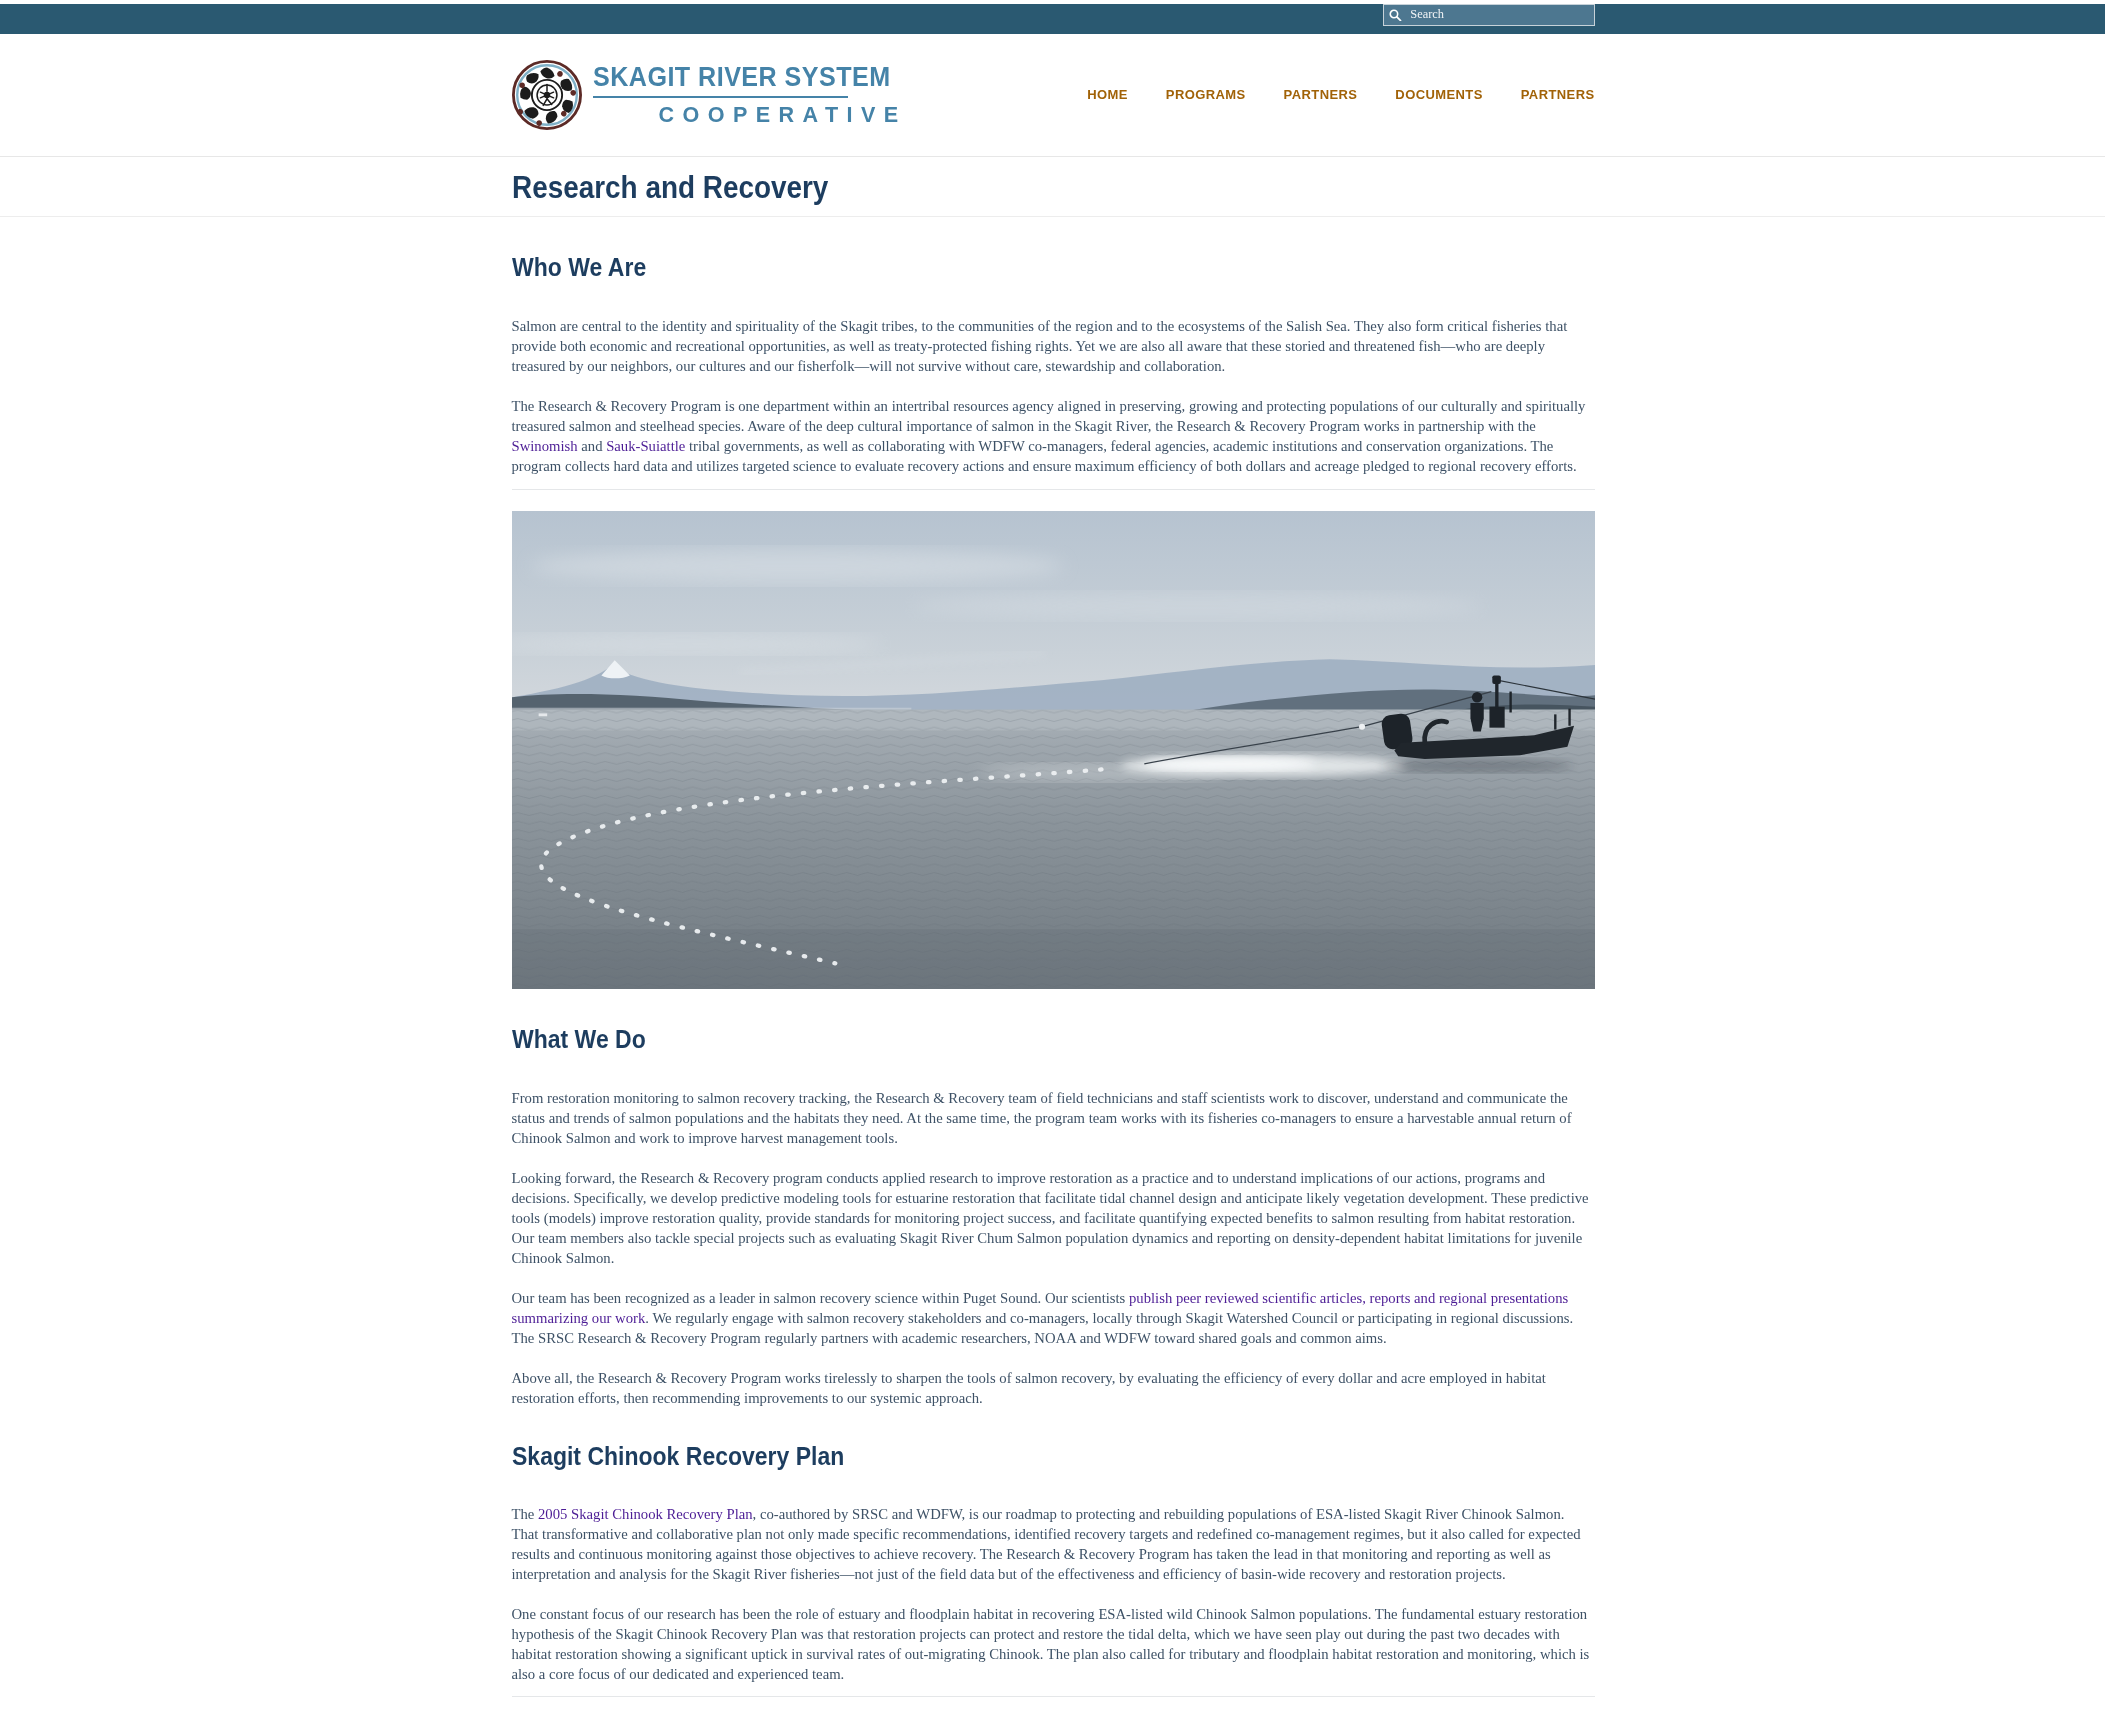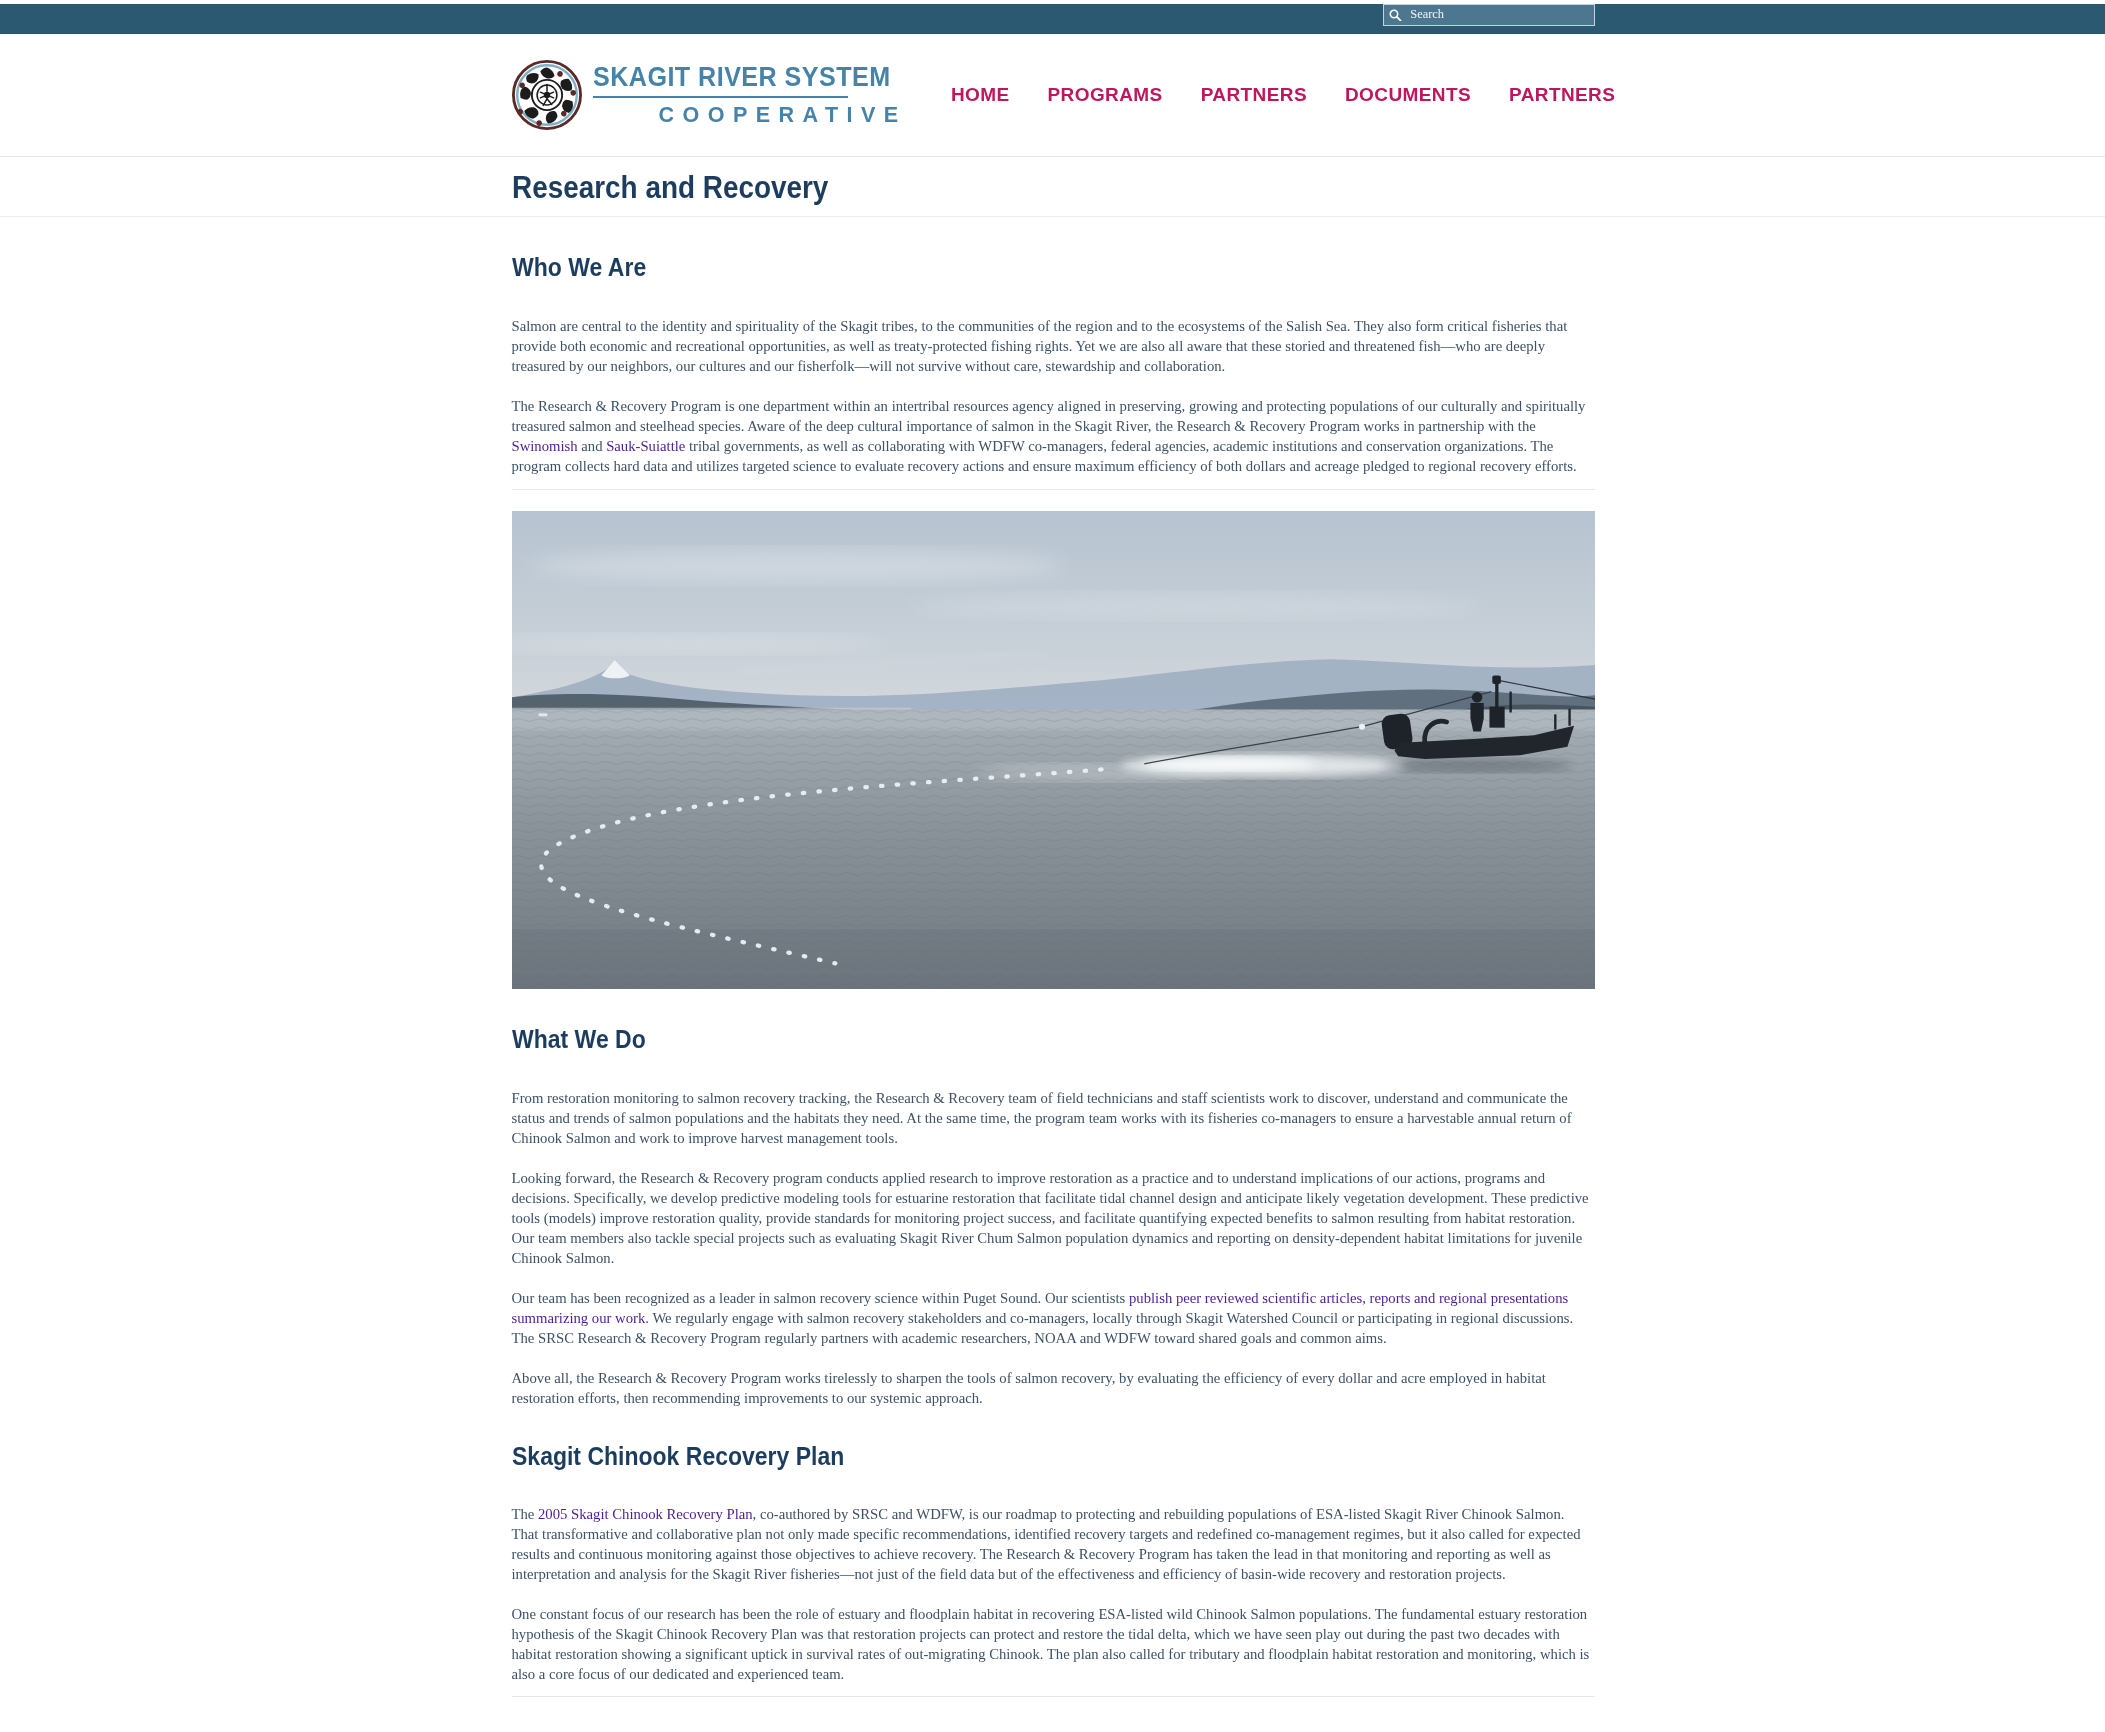--- a/index.html
+++ b/index.html
@@ -39,22 +39,22 @@
     font-size: 27px; font-weight: bold; letter-spacing: 0.5px;
     transform: scaleX(.93); transform-origin: left center; white-space: nowrap;
   }
   .logo-rule { height: 1.9px; background: #4583a8; width: 255px; margin: 2.9px 0 3.8px; }
   .logo-line2 {
     font-size: 22px; font-weight: bold; letter-spacing: 8.6px; white-space: nowrap;
     transform: scaleX(.98); transform-origin: left center;
   }
   nav { margin-left: auto; display: flex; align-items: center; }
   nav .navitem {
-    font-size: 19px; font-weight: bold; letter-spacing: 0.4px;
-    color: #be185d; margin-left: 38px; cursor: pointer; white-space: nowrap;
+    font-size: 13px; font-weight: bold; letter-spacing: 0.4px;
+    color: #a16207; margin-left: 38px; cursor: pointer; white-space: nowrap;
   }
 
   
   h1 {
     font: bold 31px/34px "Liberation Sans", sans-serif;
     color: #1d3d5f; margin: 14.3px 0 11.4px;
     transform: scaleX(.9); transform-origin: left center;
   }
   .full-rule { height: 1px; background: #ededed; width: 100%; }
   h2 {

